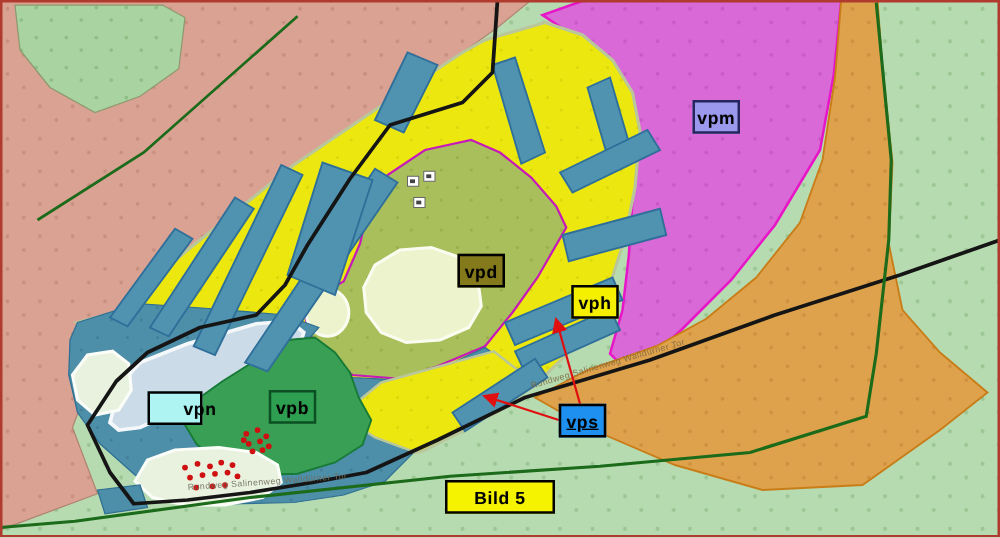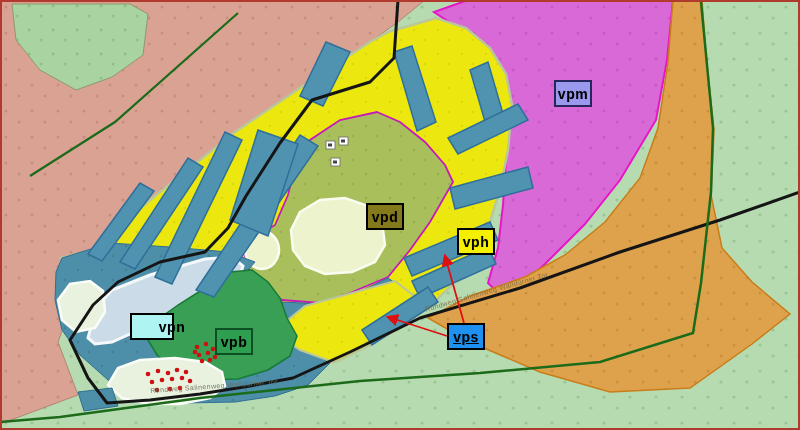--- a/index.html
+++ b/index.html
@@ -10,22 +10,22 @@
   .stage svg{position:absolute;left:0;top:0;}
   .map-label{
     position:absolute;display:flex;align-items:center;justify-content:center;
     width:38px;height:27px;border:2px solid #000;box-sizing:border-box;
     font-weight:bold;font-size:14px;color:#000;letter-spacing:.5px;
     text-shadow:0 0 1px rgba(0,0,0,.2);
   }
   .map-label.vpm{left:554px;top:80px;border-color:#26265c;}
   .map-label.vpd{left:366px;top:167px;}
   .map-label.vph{left:457px;top:204px;margin-top:24px;}
-  .map-label.vpn{left:130px;top:313px;padding-left:40px;}
-  .map-label.vpb{left:215px;top:328px;border-color:#0b4f22;}
+  .map-label.vpn{left:118px;top:313px;padding-left:40px;}
+  .map-label.vpb{left:215px;top:312px;border-color:#0b4f22;}
   .map-label.vps{left:447px;top:323px;}
   .map-label.bild5{left:356px;top:384px;width:88px;}
   .road-label{
     position:absolute;font-size:7px;color:#6e6e5c;white-space:nowrap;
     opacity:.9;transform-origin:0 0;letter-spacing:.4px;
   }
   .road-label.r1{left:150px;top:387px;transform:rotate(-4deg);}
   .road-label.r2{left:424px;top:306px;transform:rotate(-16deg);color:#7d6a44;}
 </style>
 </head>
@@ -177,16 +177,17 @@
 
     <rect x="1" y="1" width="798" height="428" fill="none" stroke="#b03a2e" stroke-width="2"></rect>
   </svg>
 
   <div class="map-label vpm" style="background-color: rgb(154, 153, 238);">vpm</div>
   <div class="map-label vpd" style="background-color: rgb(132, 122, 28); margin-top: 36px;">vpd</div>
   <div class="map-label vph" style="background-color: rgb(244, 240, 0);">vph</div>
   <div class="map-label vpn" style="background-color: rgb(173, 244, 242);">vpn</div>
   <div class="map-label vpb" style="background-color: rgb(46, 158, 80);">vpb</div>
   <div class="map-label vps" style="background-color: rgb(30, 144, 240); text-decoration: underline;">vps</div>
+  <div class="map-label bild5" style="background-color: rgb(246, 243, 0);">Bild 5</div>
 
   <div class="road-label r1">Rundweg Salinenweg Walldürner Tor</div>
   <div class="road-label r2">Rundweg Salinenweg Walldürner Tor</div>
 </div>
 
 </body></html>

